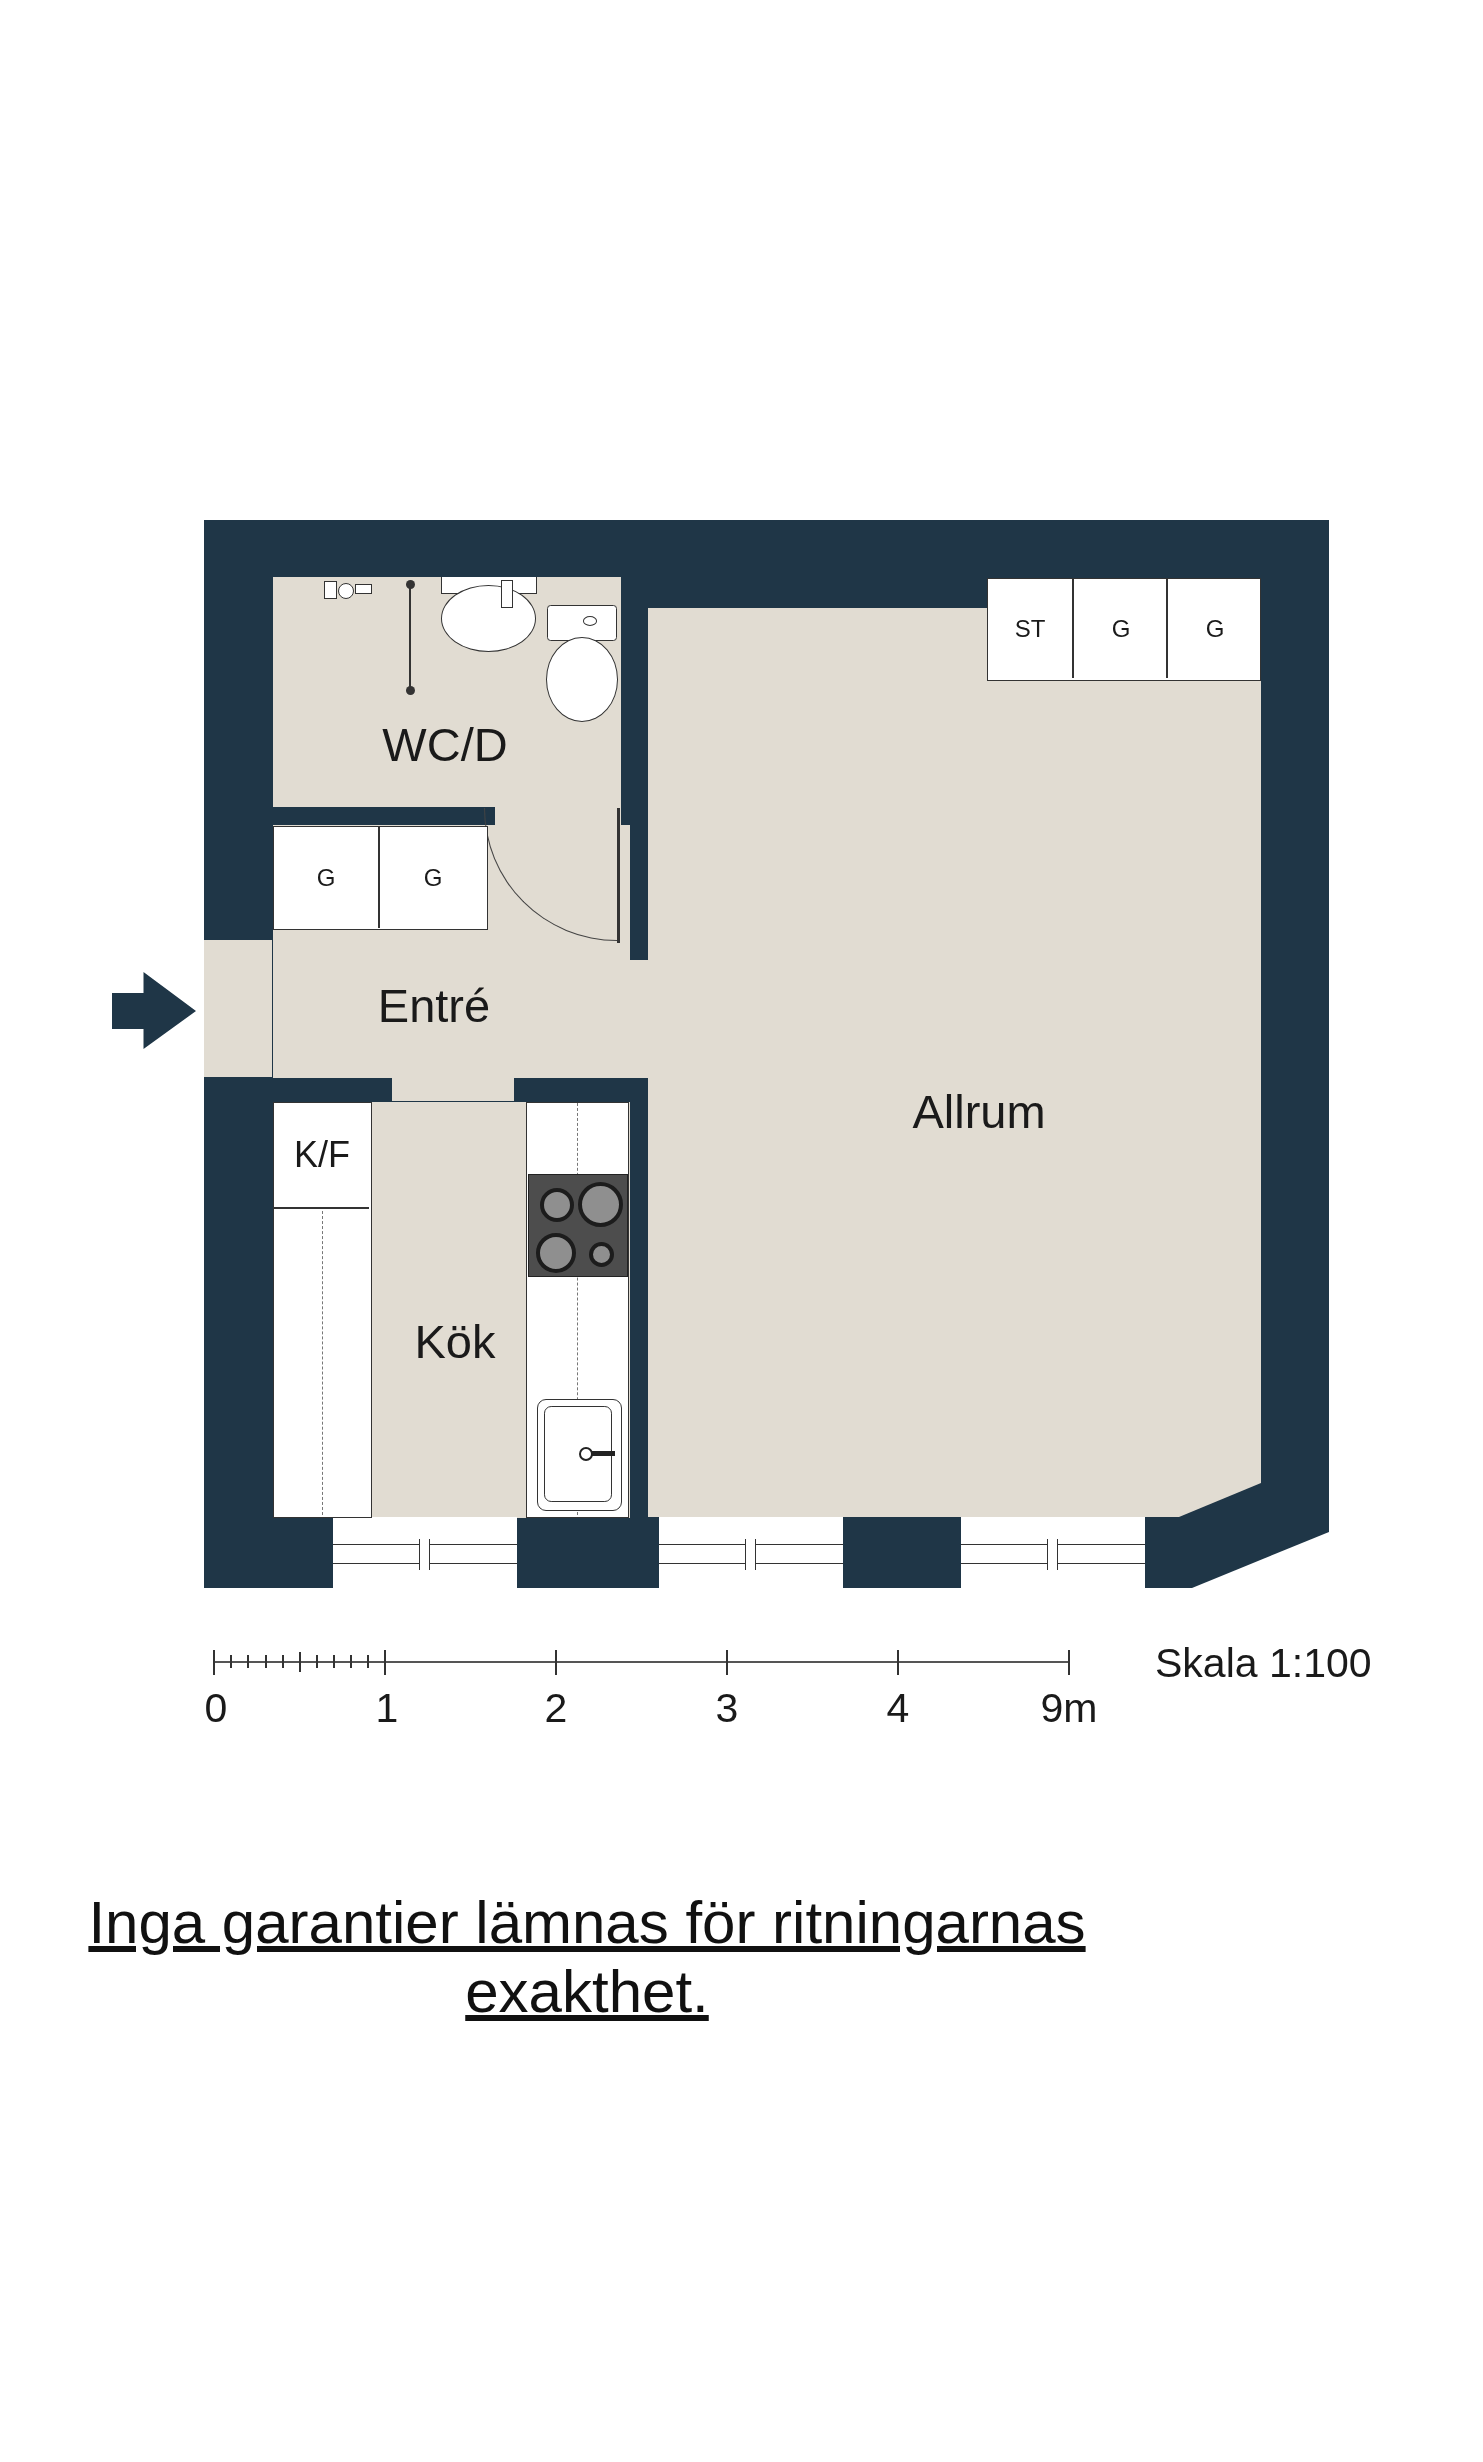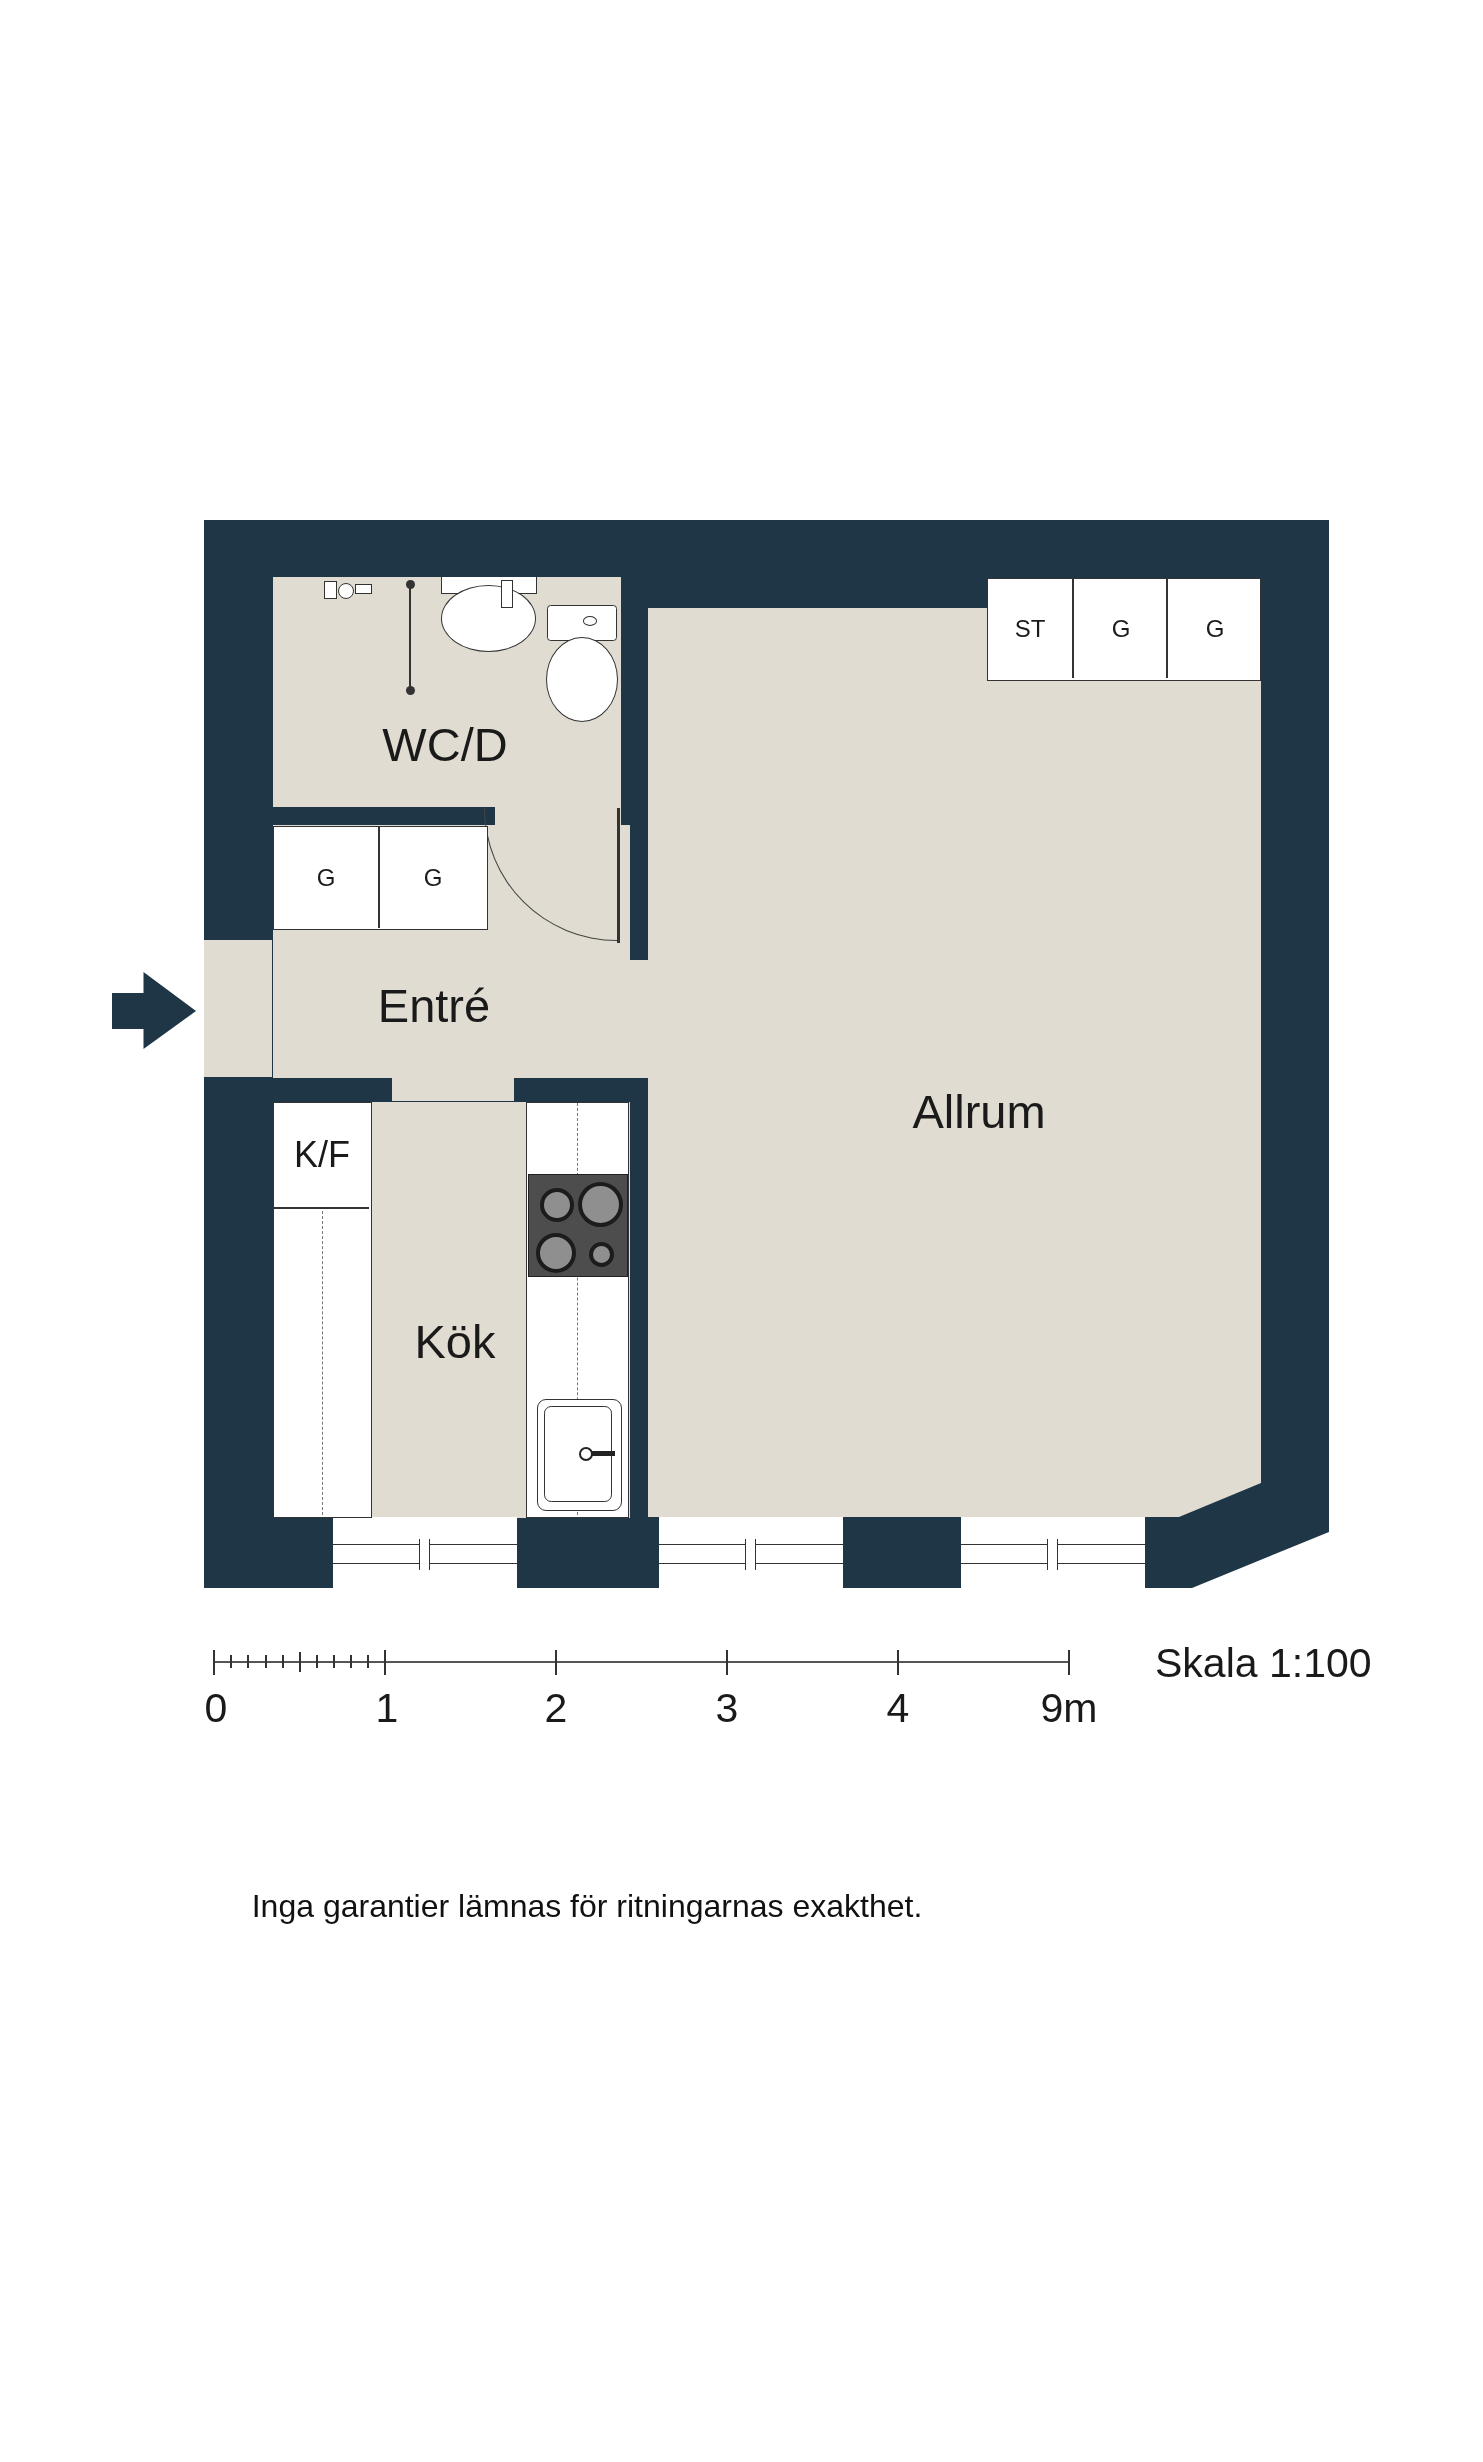--- a/index.html
+++ b/index.html
@@ -137,16 +137,16 @@
 
     <div class="ticklabel" style="left:216px;top:1685px;">0</div>
     <div class="ticklabel" style="left:387px;top:1685px;">1</div>
     <div class="ticklabel" style="left:556px;top:1685px;">2</div>
     <div class="ticklabel" style="left:727px;top:1685px;">3</div>
     <div class="ticklabel" style="left:898px;top:1685px;">4</div>
     <div class="ticklabel" style="left:1069px;top:1685px;">9m</div>
     <div class="abs" style="left:1155px;top:1640px;font-size:41px;">Skala 1:100</div>
   </div>
 
-  <div class="abs" style="left:0;top:1888px;width:1174px;text-align:center;font-size:32px;color:#111;">Inga garantier lämnas för ritningarnas exakthet.</div>
+  <div class="abs" style="left:0;top:1888px;width:1174px;text-align:center;font-size:60px;color:#111;text-decoration:underline;">Inga garantier lämnas för ritningarnas exakthet.</div>
 
 </div>
 
 
 </body></html>

